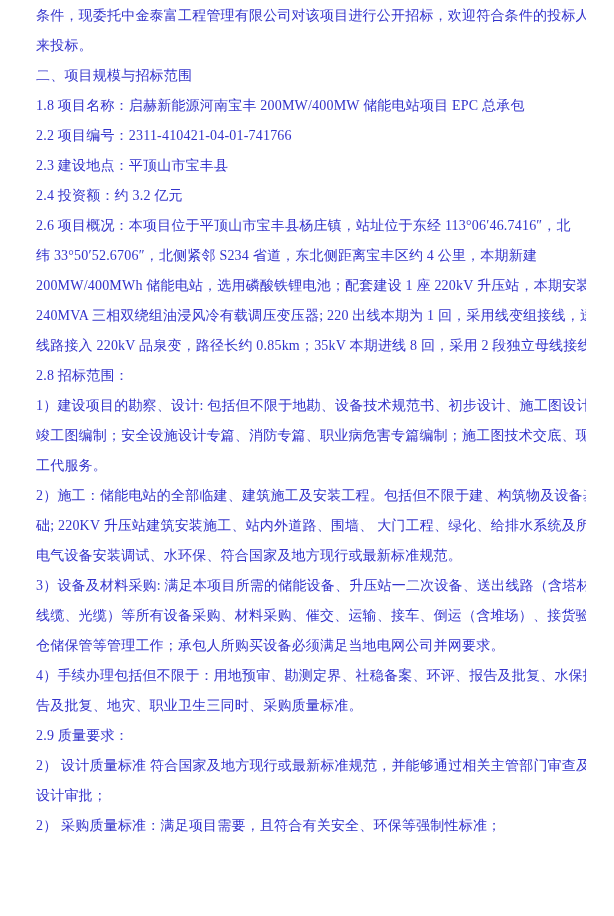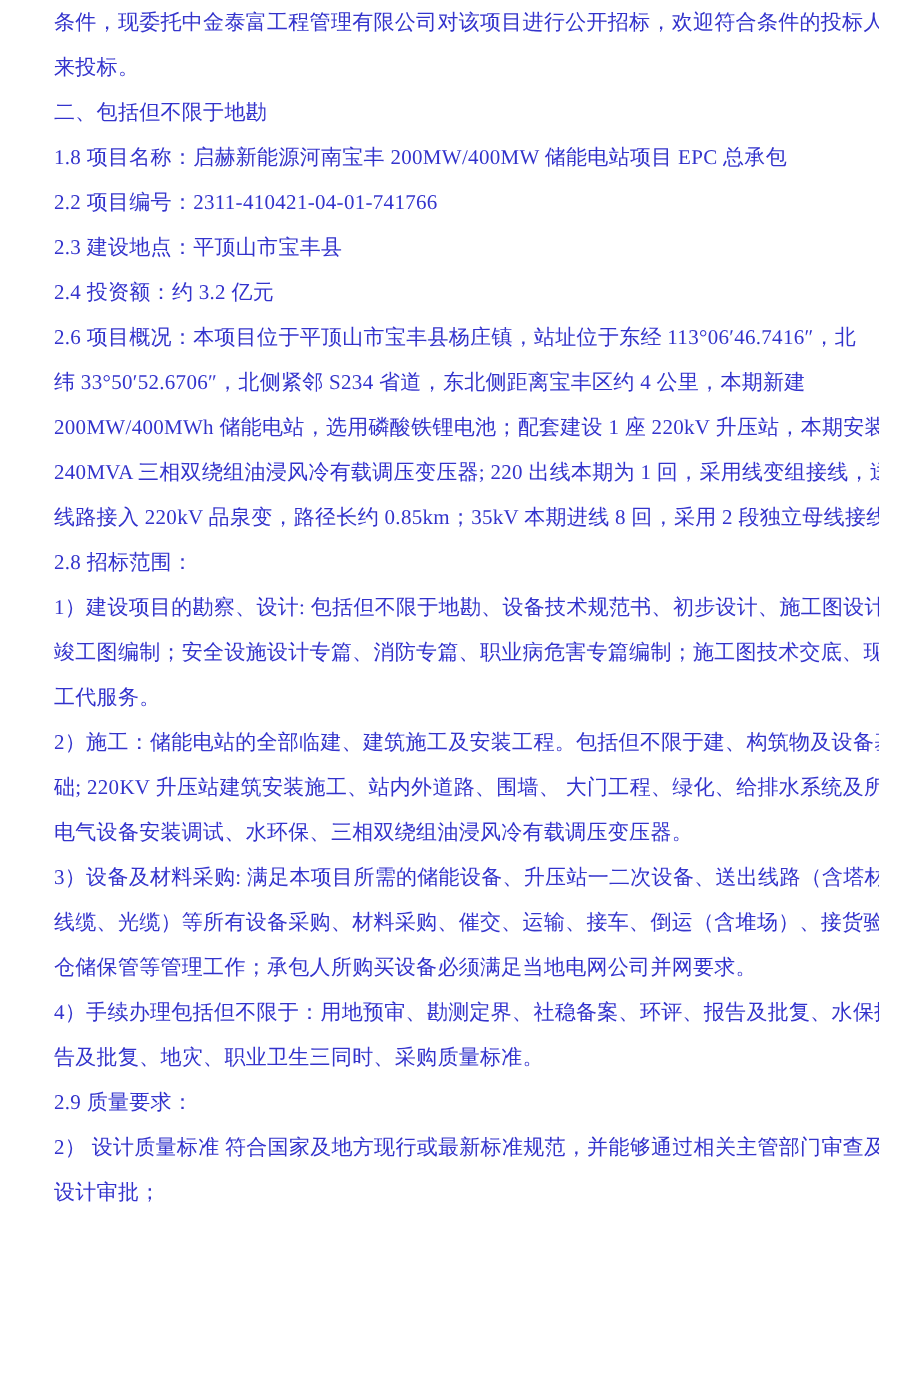--- a/index.html
+++ b/index.html
@@ -30,38 +30,39 @@
     white-space: nowrap;
     overflow: hidden;
   }
 </style>
 </head>
 <body>
 
 <div class="doc-page" style="background: rgb(255, 255, 255); color: rgb(51, 51, 204);">
   <p class="doc-line">条件，现委托中金泰富工程管理有限公司对该项目进行公开招标，欢迎符合条件的投标人前</p>
   <p class="doc-line">来投标。</p>
-  <p class="doc-line">二、包括但不限于地勘</p>
+  <p class="doc-line">二、项目规模与招标范围</p>
   <p class="doc-line">1.8 项目名称：启赫新能源河南宝丰 200MW/400MW 储能电站项目 EPC 总承包</p>
   <p class="doc-line">2.2 项目编号：2311-410421-04-01-741766</p>
   <p class="doc-line">2.3 建设地点：平顶山市宝丰县</p>
   <p class="doc-line">2.4 投资额：约 3.2 亿元</p>
   <p class="doc-line">2.6 项目概况：本项目位于平顶山市宝丰县杨庄镇，站址位于东经 113°06′46.7416″，北</p>
   <p class="doc-line">纬 33°50′52.6706″，北侧紧邻 S234 省道，东北侧距离宝丰区约 4 公里，本期新建</p>
   <p class="doc-line">200MW/400MWh 储能电站，选用磷酸铁锂电池；配套建设 1 座 220kV 升压站，本期安装 1 台</p>
   <p class="doc-line">240MVA 三相双绕组油浸风冷有载调压变压器; 220 出线本期为 1 回，采用线变组接线，送出</p>
   <p class="doc-line">线路接入 220kV 品泉变，路径长约 0.85km；35kV 本期进线 8 回，采用 2 段独立母线接线。</p>
   <p class="doc-line">2.8 招标范围：</p>
   <p class="doc-line">1）建设项目的勘察、设计: 包括但不限于地勘、设备技术规范书、初步设计、施工图设计、</p>
   <p class="doc-line">竣工图编制；安全设施设计专篇、消防专篇、职业病危害专篇编制；施工图技术交底、现场</p>
   <p class="doc-line">工代服务。</p>
   <p class="doc-line">2）施工：储能电站的全部临建、建筑施工及安装工程。包括但不限于建、构筑物及设备基</p>
   <p class="doc-line">础; 220KV 升压站建筑安装施工、站内外道路、围墙、 大门工程、绿化、给排水系统及所有</p>
-  <p class="doc-line">电气设备安装调试、水环保、三相双绕组油浸风冷有载调压变压器。</p>
+  <p class="doc-line">电气设备安装调试、水环保、符合国家及地方现行或最新标准规范。</p>
   <p class="doc-line">3）设备及材料采购: 满足本项目所需的储能设备、升压站一二次设备、送出线路（含塔材、</p>
   <p class="doc-line">线缆、光缆）等所有设备采购、材料采购、催交、运输、接车、倒运（含堆场）、接货验收、</p>
   <p class="doc-line">仓储保管等管理工作；承包人所购买设备必须满足当地电网公司并网要求。</p>
   <p class="doc-line">4）手续办理包括但不限于：用地预审、勘测定界、社稳备案、环评、报告及批复、水保报</p>
   <p class="doc-line">告及批复、地灾、职业卫生三同时、采购质量标准。</p>
   <p class="doc-line">2.9 质量要求：</p>
   <p class="doc-line">2）  设计质量标准 符合国家及地方现行或最新标准规范，并能够通过相关主管部门审查及</p>
   <p class="doc-line">设计审批；</p>
+  <p class="doc-line">2）  采购质量标准：满足项目需要，且符合有关安全、环保等强制性标准；</p>
 </div>
 
 </body></html>

